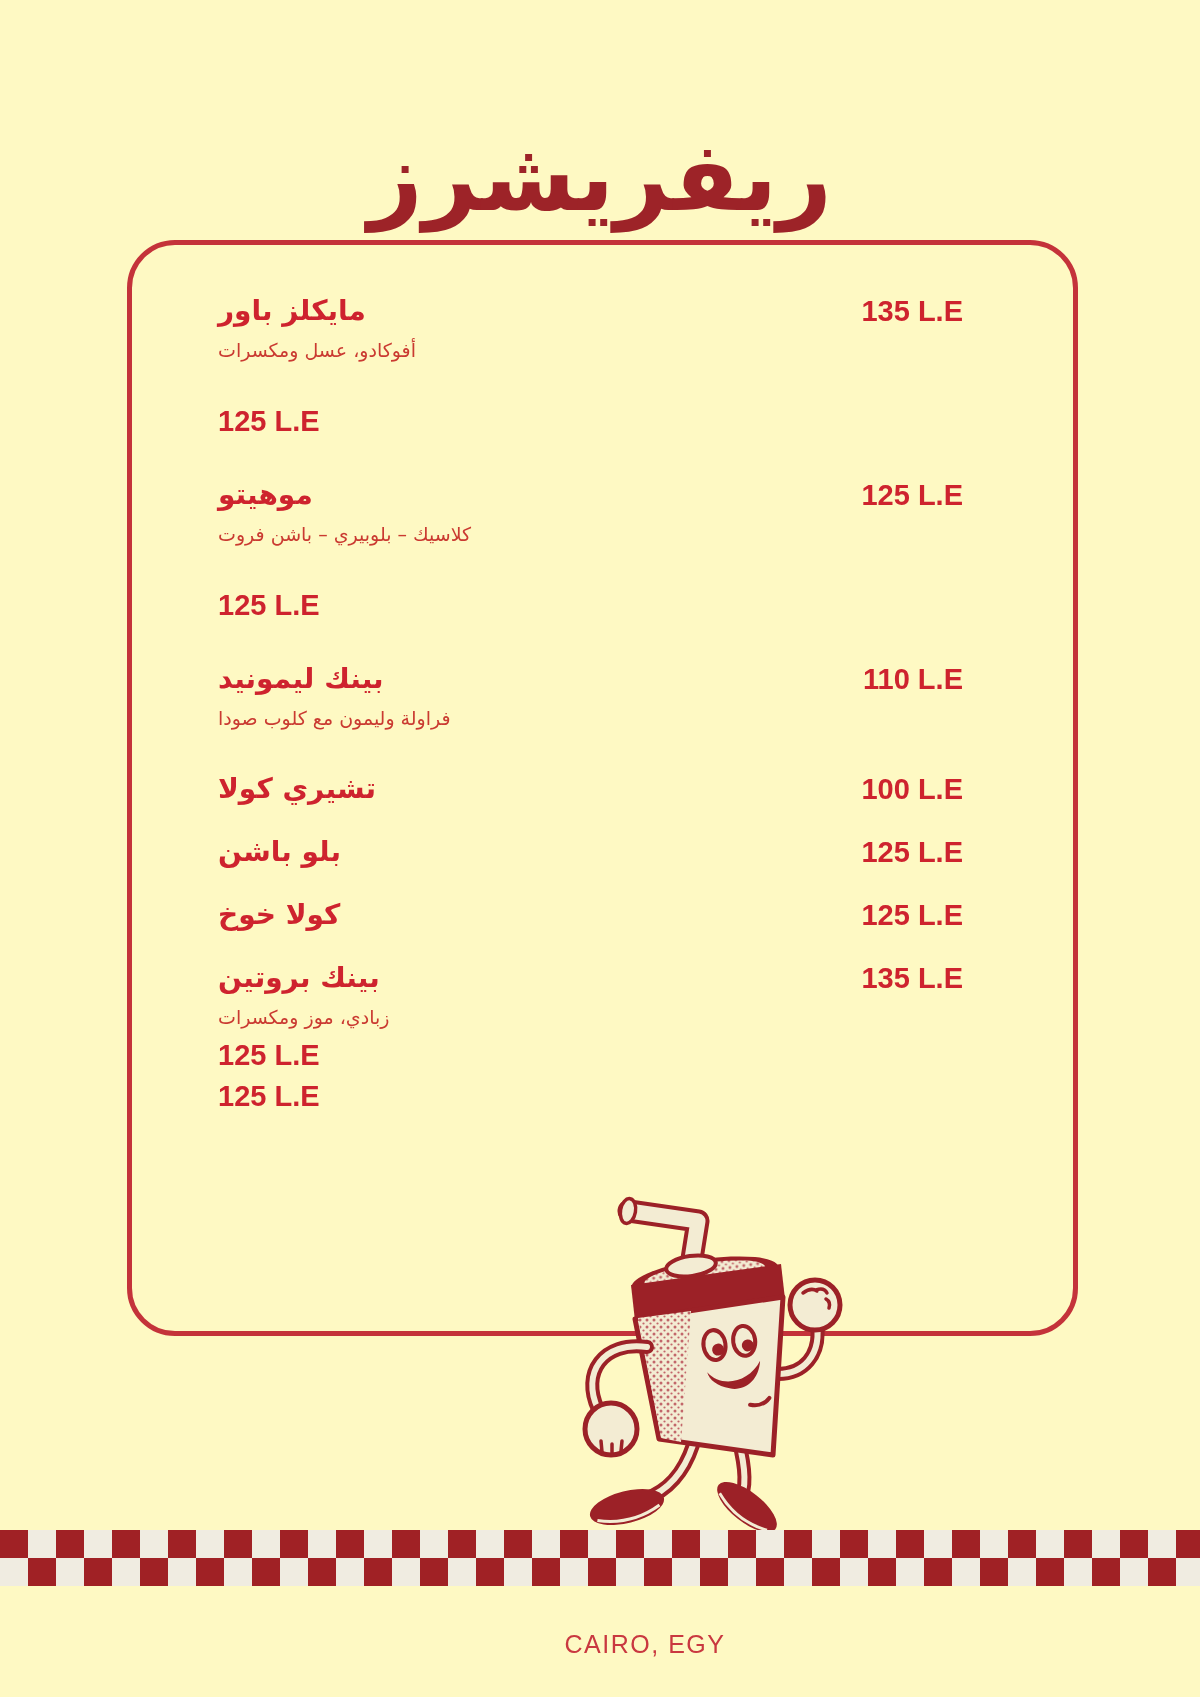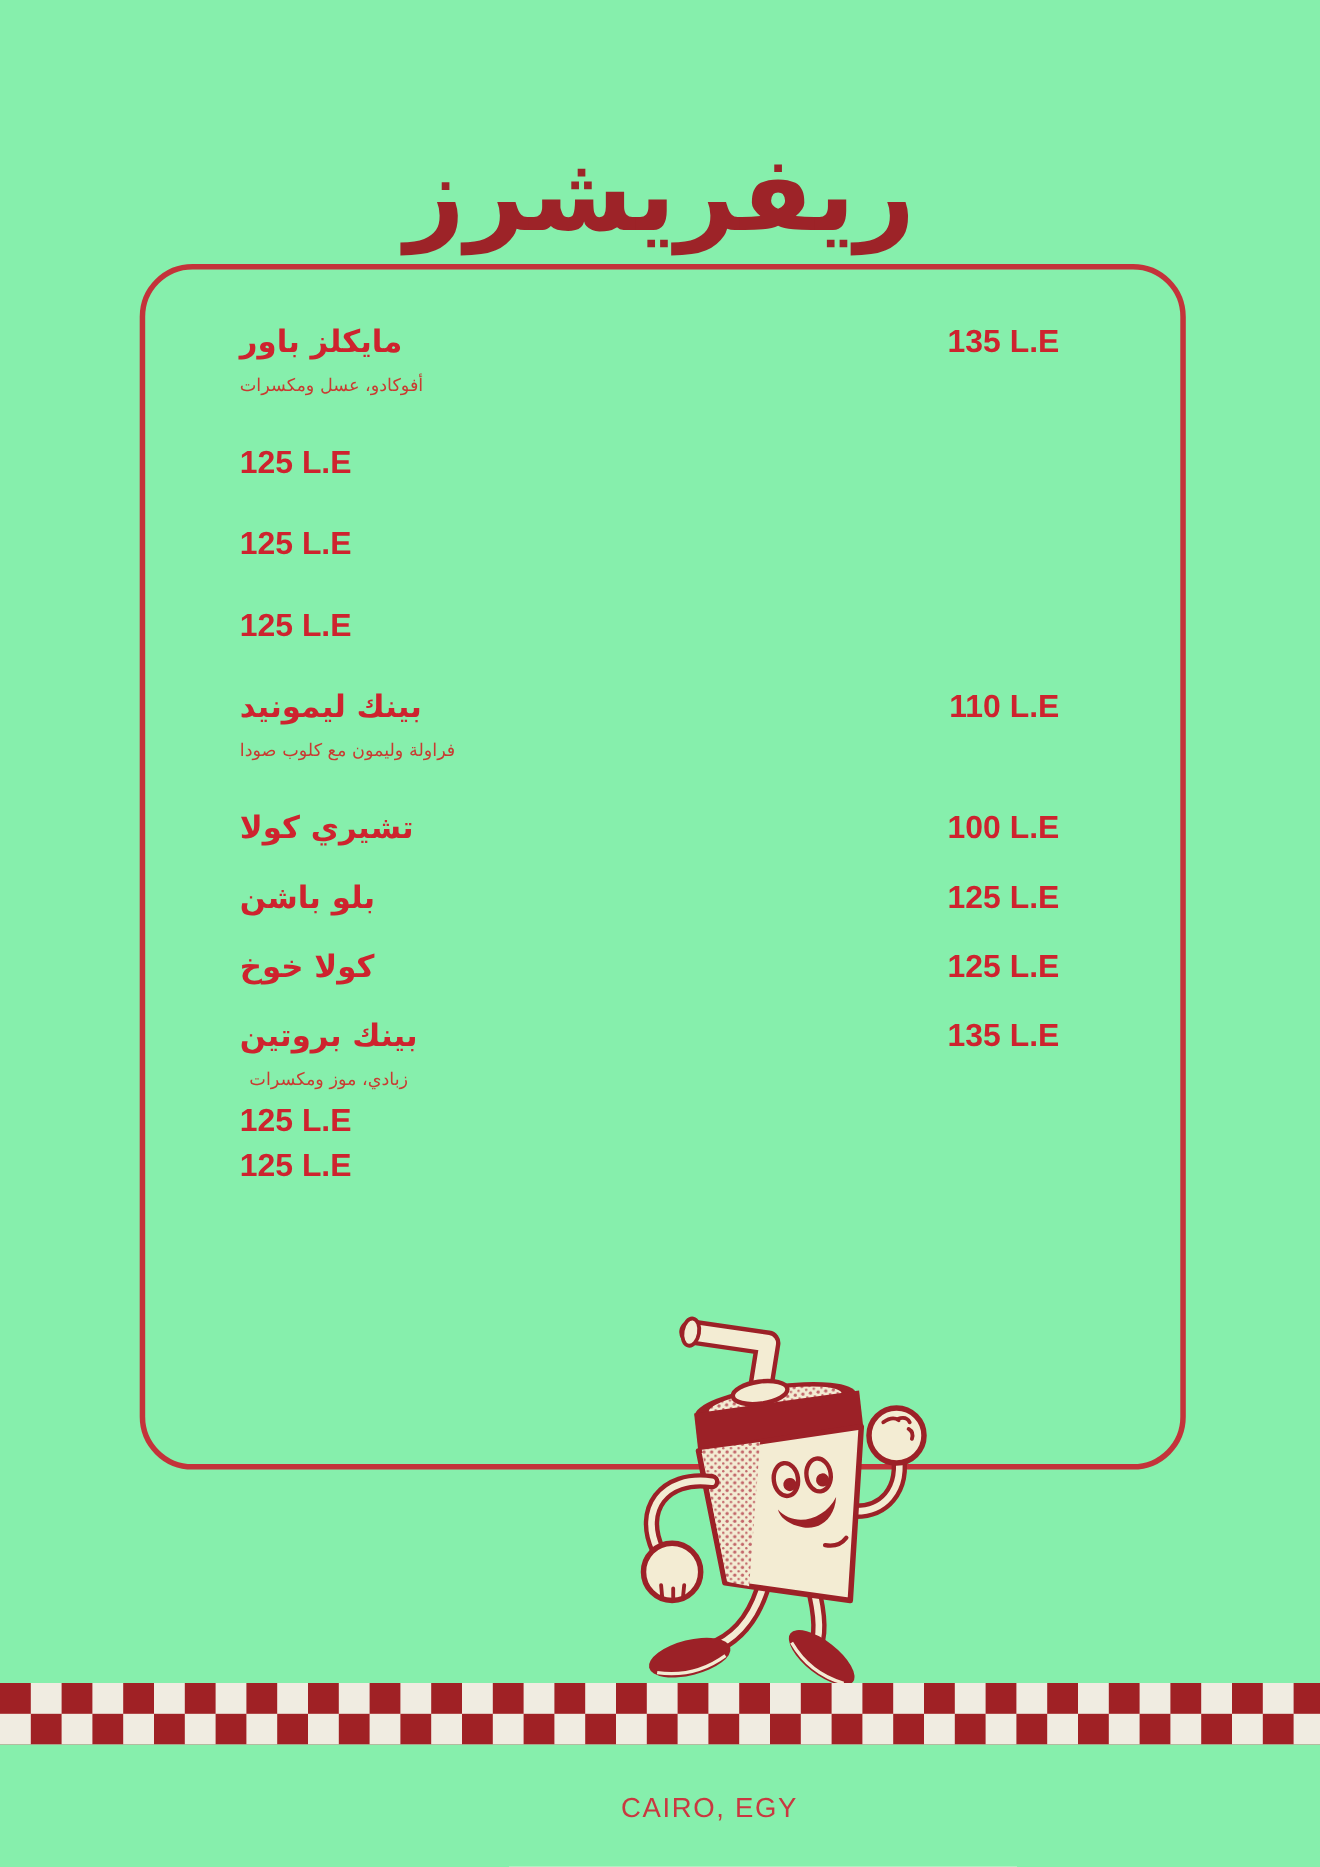--- a/index.html
+++ b/index.html
@@ -1,38 +1,38 @@
 <!DOCTYPE html>
 <html lang="ar"><head>
 <meta charset="utf-8">
 <style>
   html,body{margin:0;padding:0;background:#f0ece1;}
   .page{
     position:relative;width:1200px;height:1697px;margin:0 auto;
-    background:#86efac;overflow:hidden;
+    background:#fef9c3;overflow:hidden;
     font-family:"DejaVu Sans",sans-serif;
   }
   .title{
     position:absolute;top:58px;left:0;width:100%;
     text-align:center;direction:rtl;
     font-size:95px;font-weight:bold;color:#9d2328;letter-spacing:1px;
   }
   .card{
     position:absolute;left:127px;top:240px;width:951px;height:1096px;
     box-sizing:border-box;border:5px solid #c4333a;border-radius:48px;
     padding:51px 110px 0 86px;
   }
   .row{display:flex;justify-content:space-between;align-items:flex-start;}
   .row .texts{max-width:560px;}
   .name{
     font-size:28px;font-weight:bold;color:#ce232e;line-height:30px;
     direction:rtl;text-align:left;
   }
   .desc{
-    font-size:16px;color:#ca3a31;margin-top:12px;line-height:24px;
+    font-size:19px;color:#ca3a31;margin-top:12px;line-height:24px;
     direction:rtl;text-align:center;
   }
   .price{
     font-family:"Liberation Sans","DejaVu Sans",sans-serif;
     font-size:29px;font-weight:bold;color:#ce232e;line-height:30px;
     white-space:nowrap;
   }
   .mb-lg{margin-bottom:44px;gap:44px;}
   .mb-sm{margin-bottom:33px;}
   .mb-md{margin-bottom:11px;}
@@ -63,20 +63,24 @@
         <div class="desc">أفوكادو، عسل ومكسرات</div>
       </div>
       <div class="price">135 L.E</div>
     </div>
 
     <div class="row mb-lg">
       <div class="price">125 L.E</div>
     </div>
 
     <div class="row mb-lg">
+      <div class="texts">
+        <div class="name">موهيتو</div>
+        <div class="desc">كلاسيك – بلوبيري – باشن فروت</div>
+      </div>
       <div class="price">125 L.E</div>
     </div>
 
     <div class="row mb-lg">
       <div class="price">125 L.E</div>
     </div>
 
     <div class="row mb-lg">
       <div class="texts">
         <div class="name">بينك ليمونيد</div>

